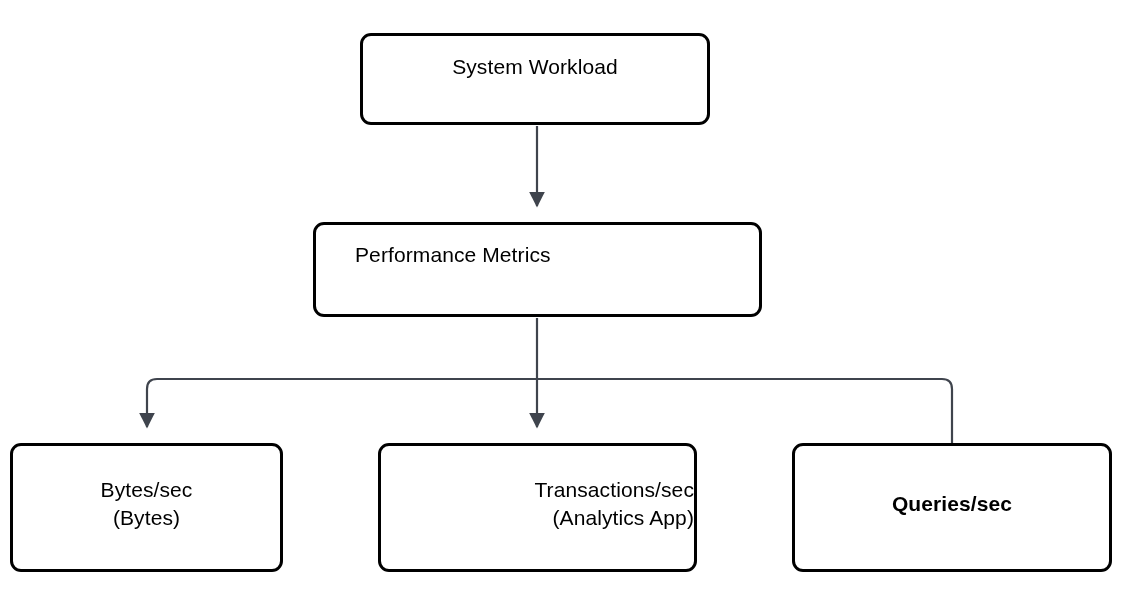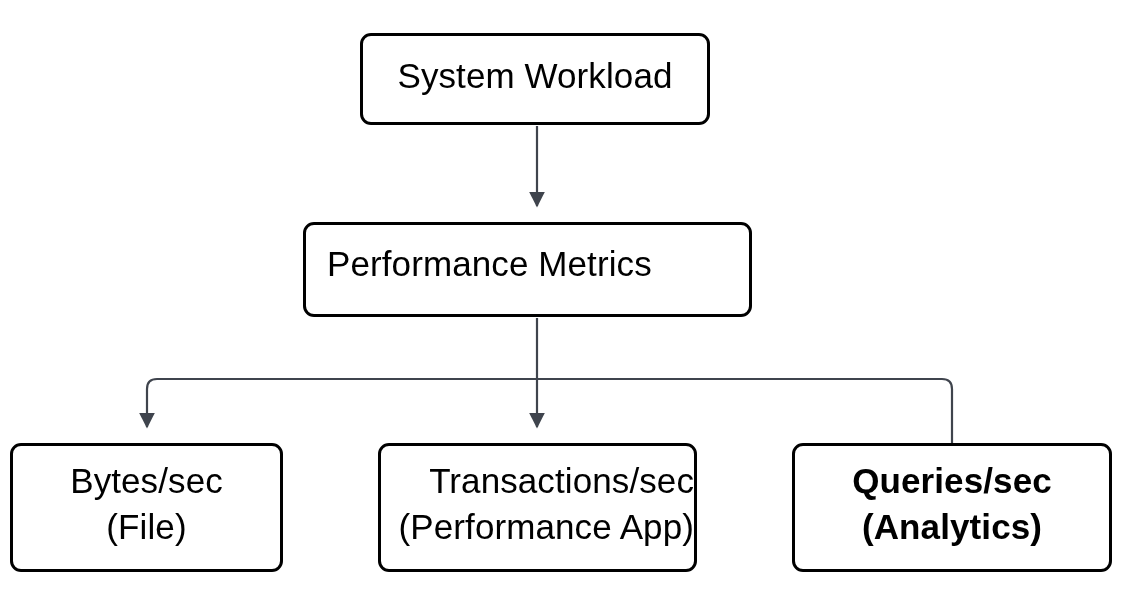--- a/index.html
+++ b/index.html
@@ -44,46 +44,46 @@
     border-radius: 11px;
     z-index: 2;
     display: flex;
     flex-direction: column;
     justify-content: flex-start;
     overflow: hidden;
   }
 
   .node-label {
     display: block;
-    font-size: 35px;
+    font-size: 21px;
     line-height: 1.32;
     letter-spacing: 0.1px;
     white-space: nowrap;
     color: #000000;
   }
 
   
   #node-system-workload {
     left: 360px;
     top: 33px;
     width: 350px;
     height: 92px;
     align-items: center;
     padding-top: 17px;
   }
 
   
   #node-performance-metrics {
-    left: 303px;
+    left: 313px;
     top: 222px;
     width: 449px;
     height: 95px;
     align-items: flex-start;
     padding-top: 16px;
-    padding-left: 21px;
+    padding-left: 39px;
   }
 
   
   .leaf {
     top: 443px;
     height: 129px;
     align-items: center;
     justify-content: center;
     padding-bottom: 7px;
   }
@@ -121,26 +121,25 @@
   <div class="node" id="node-system-workload">
     <span class="node-label">System Workload</span>
   </div>
 
   <div class="node" id="node-performance-metrics">
     <span class="node-label">Performance Metrics</span>
   </div>
 
   <div class="node leaf" id="node-bytes-per-sec">
     <span class="node-label">Bytes/sec</span>
-    <span class="node-label">(File)</span>
+    <span class="node-label">(Bytes)</span>
   </div>
 
   <div class="node leaf" id="node-transactions-per-sec">
     <span class="node-label">Transactions/sec</span>
-    <span class="node-label">(Performance App)</span>
+    <span class="node-label">(Analytics App)</span>
   </div>
 
   <div class="node leaf" id="node-queries-per-sec">
     <span class="node-label">Queries/sec</span>
-    <span class="node-label">(Analytics)</span>
   </div>
 
 </div>
 
 </body></html>

